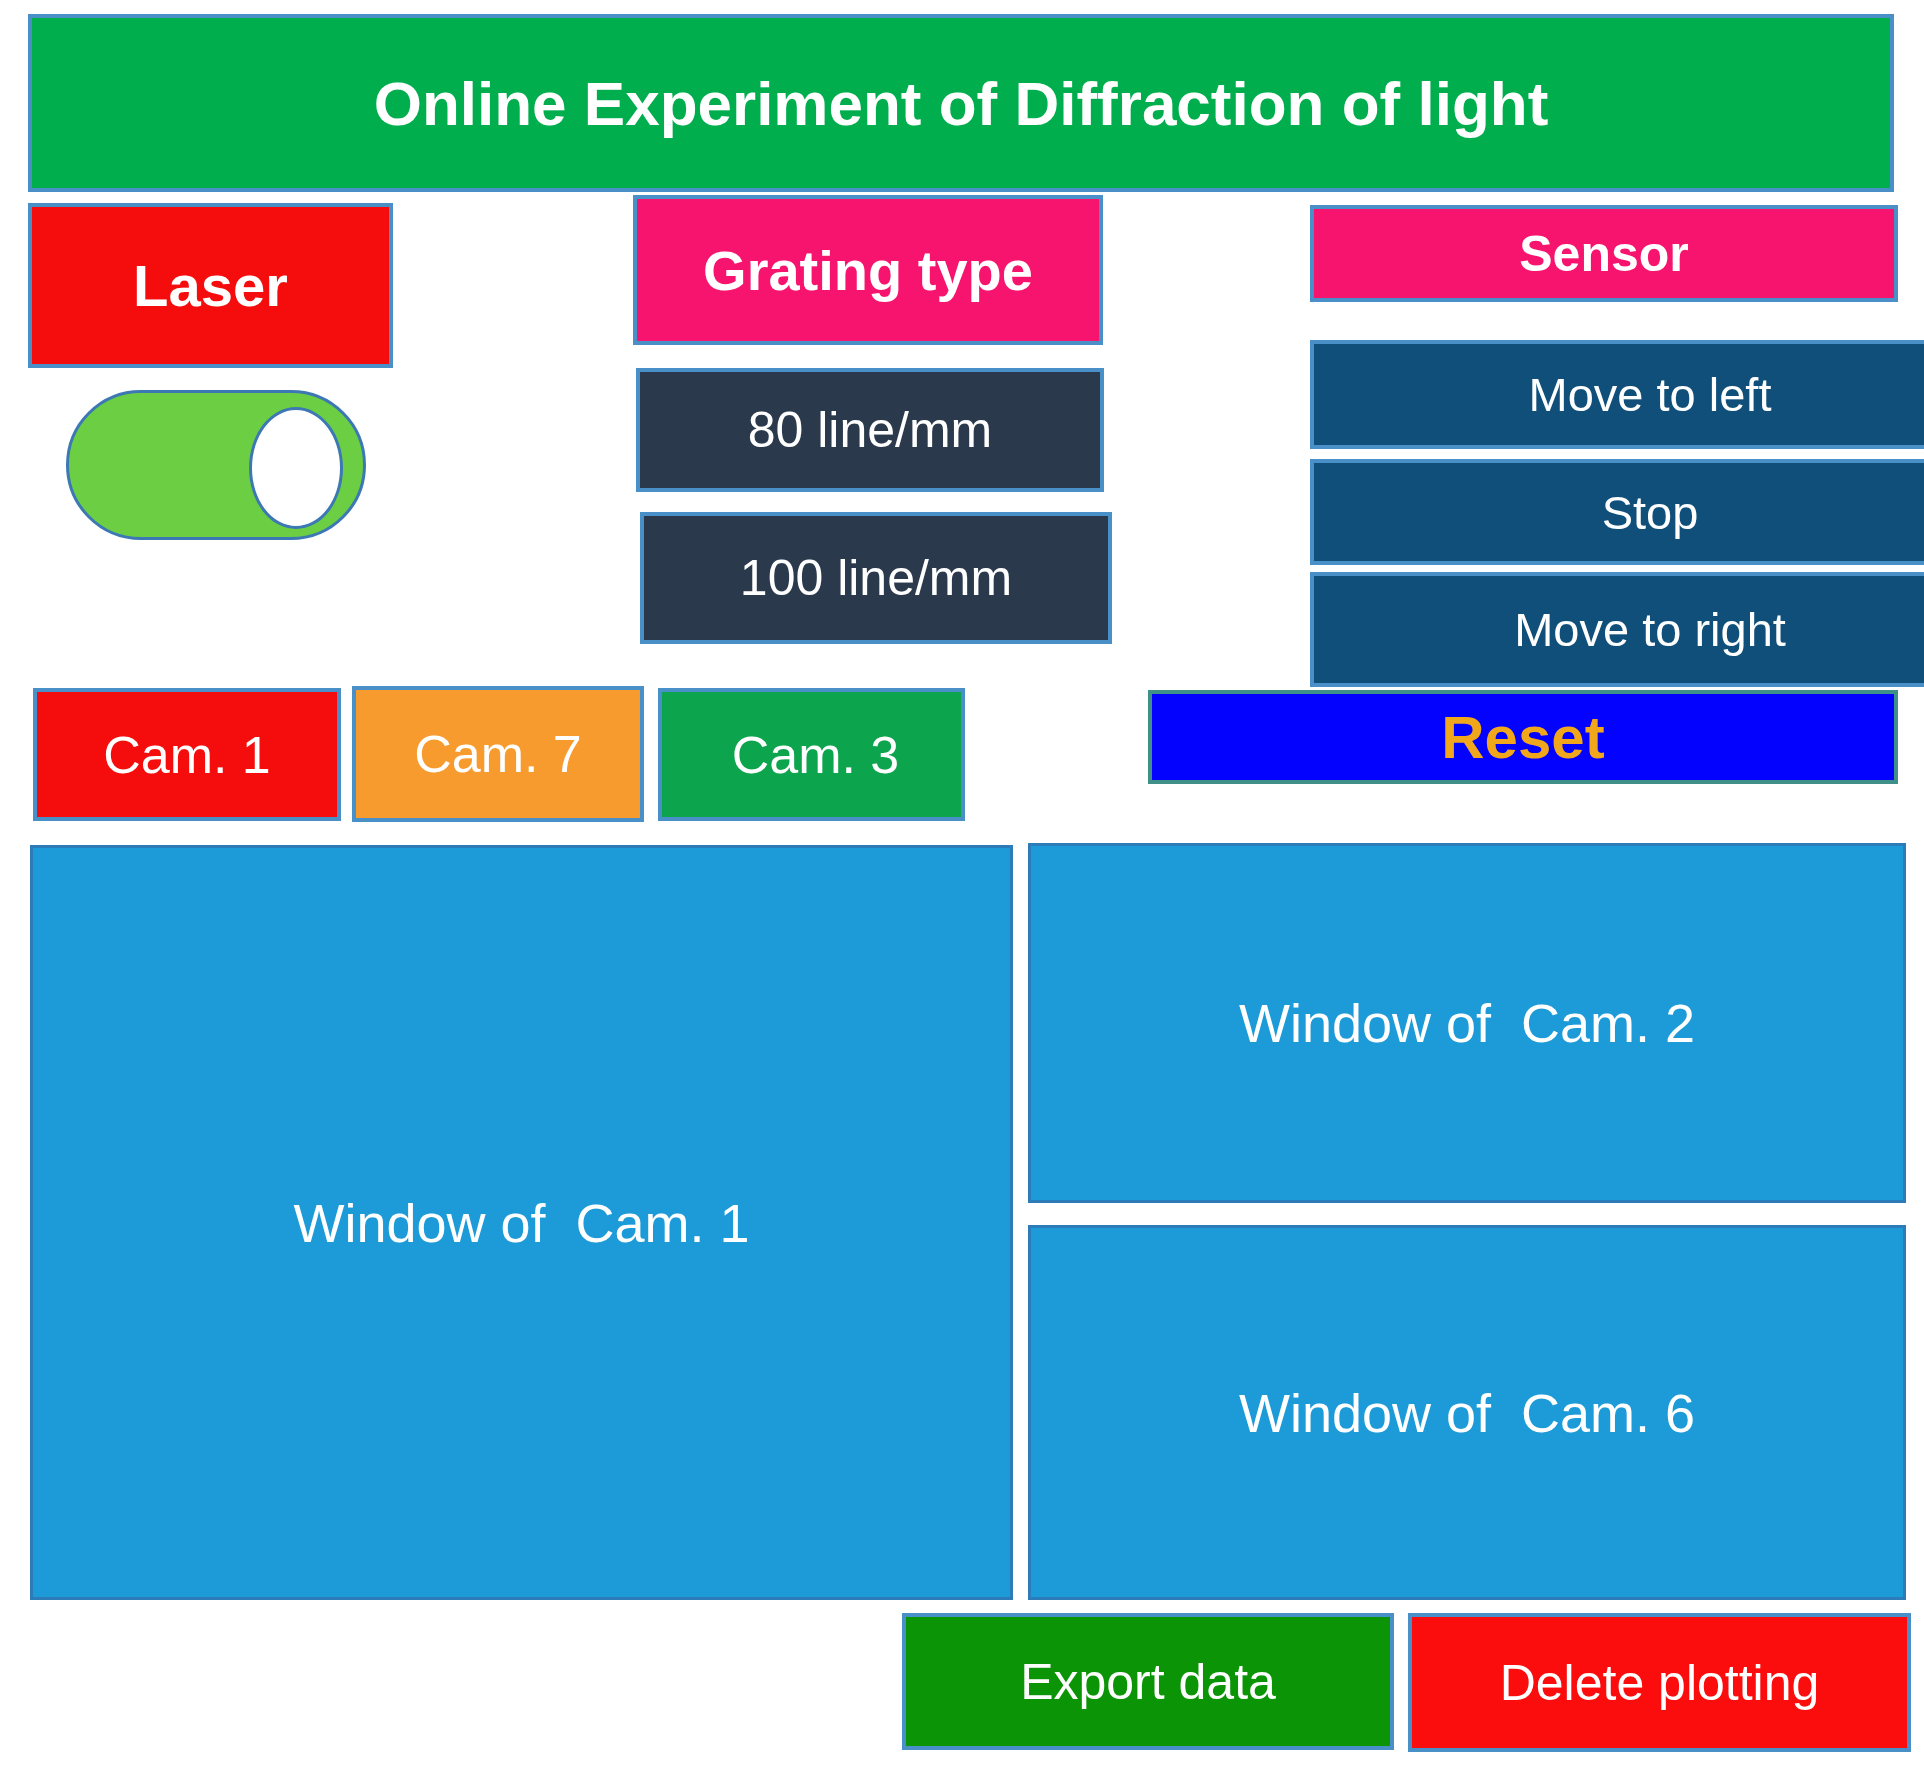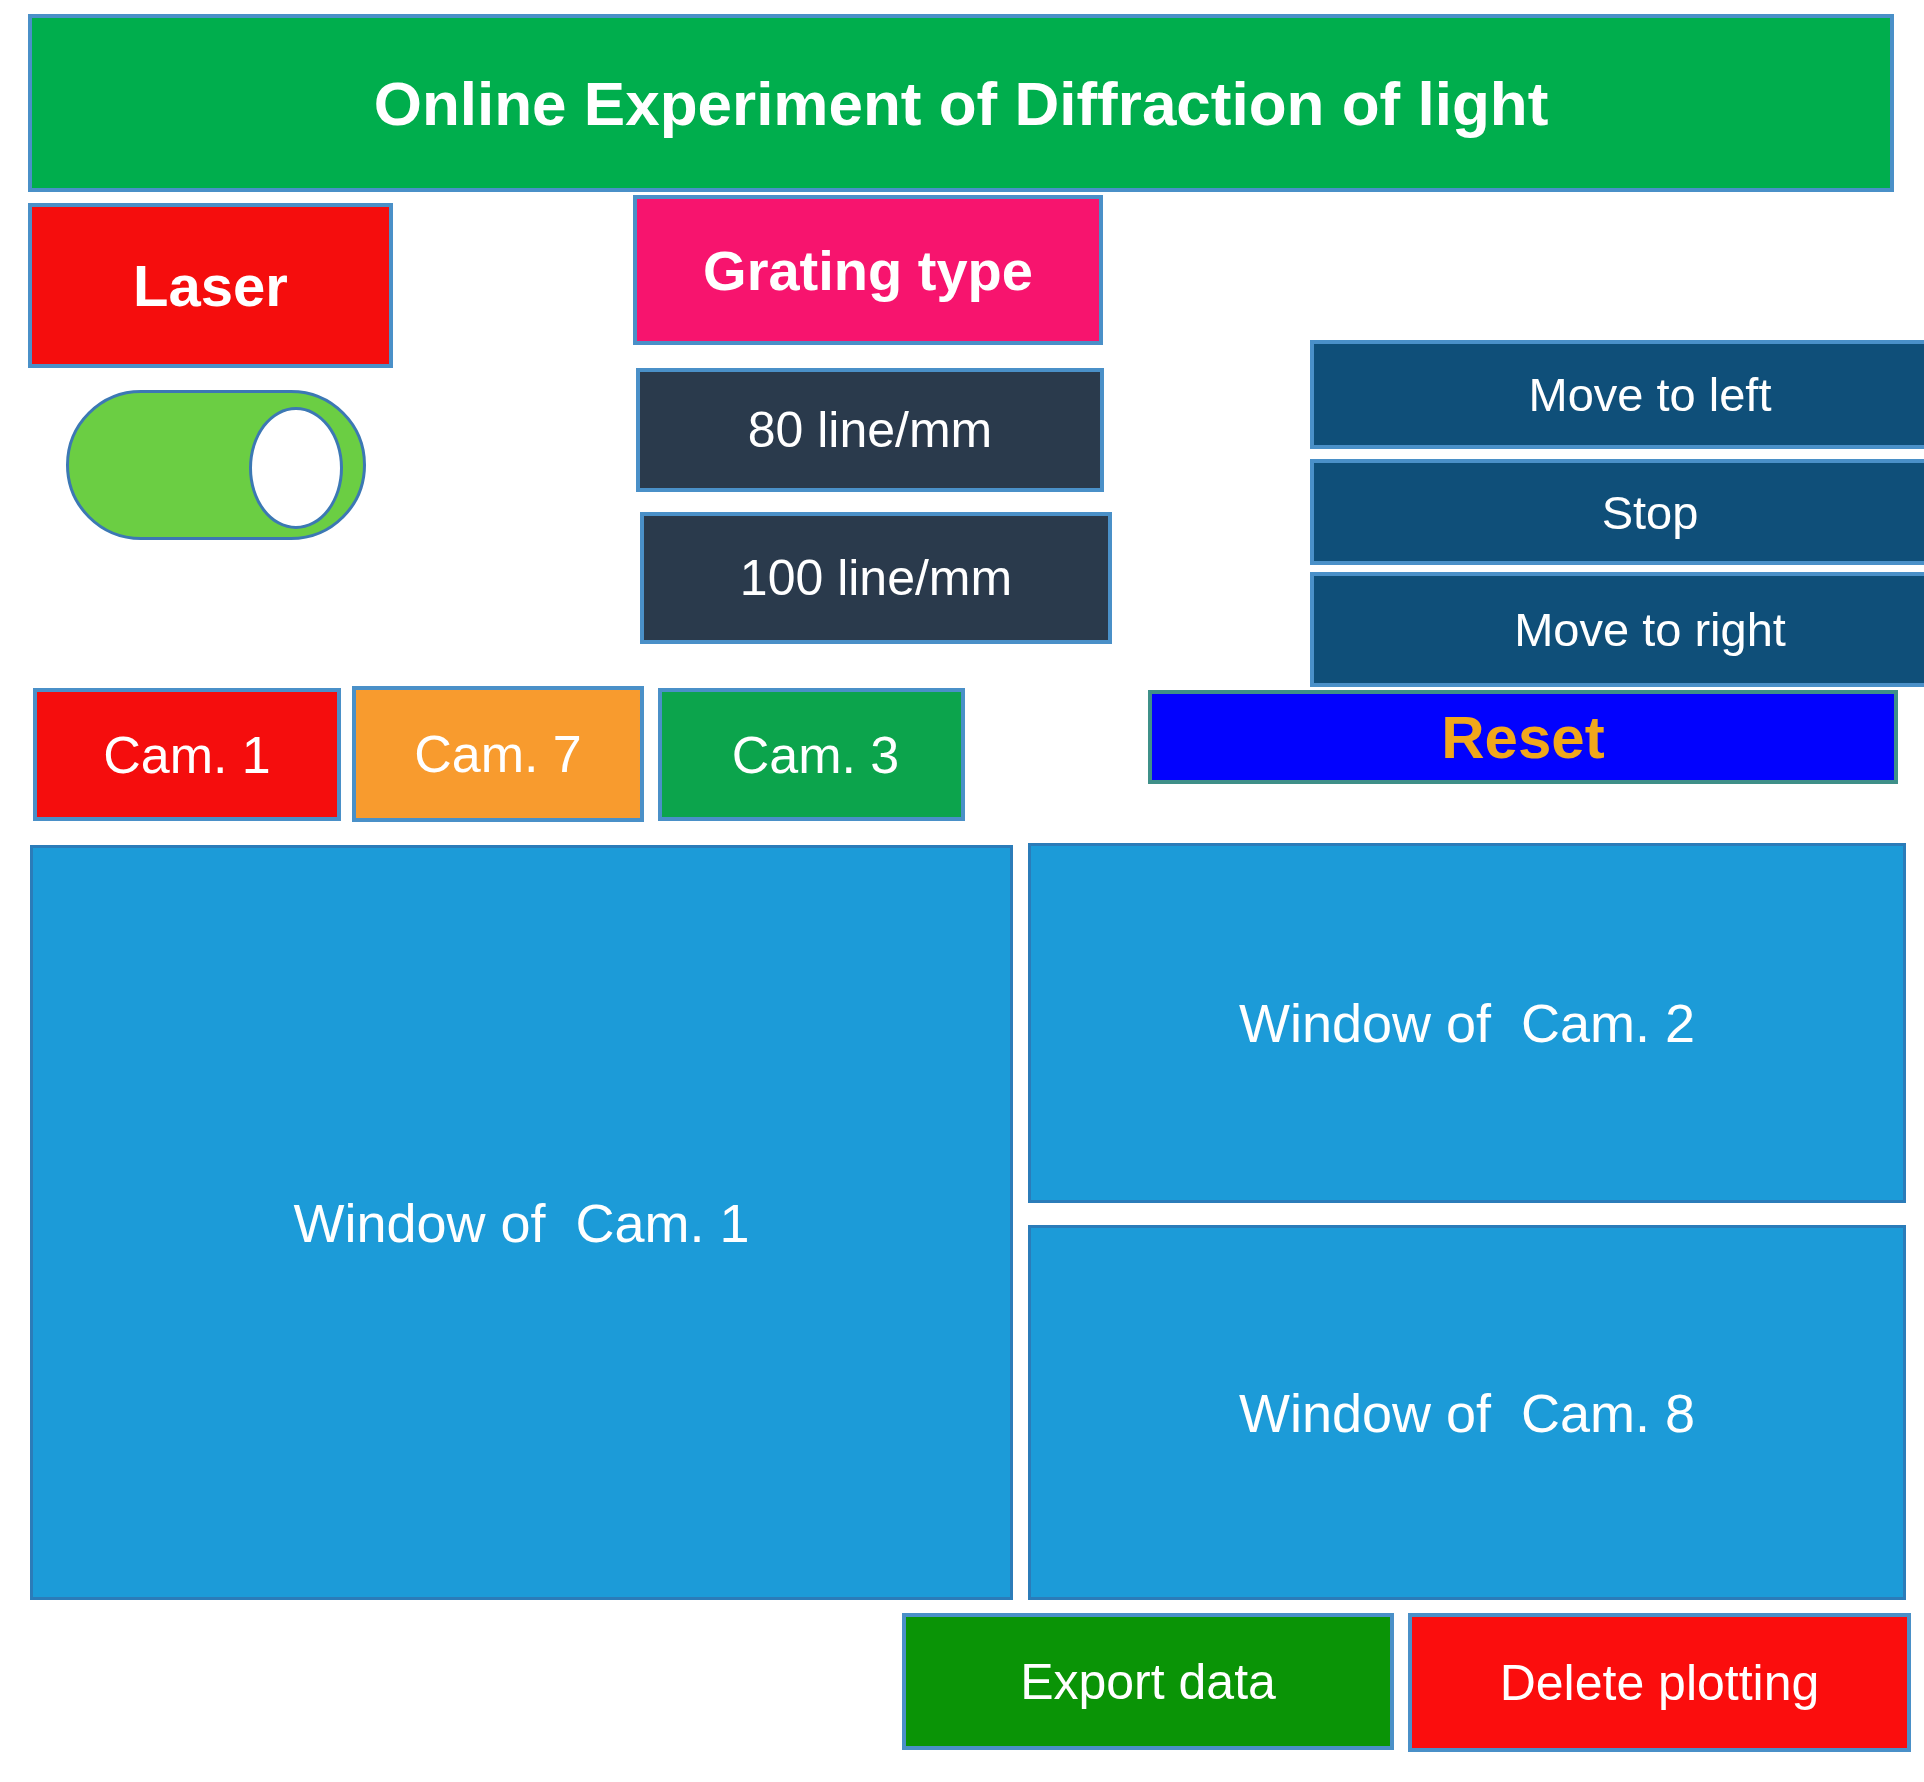--- a/index.html
+++ b/index.html
@@ -128,38 +128,39 @@
   <div class="abs toggle">
     <div class="toggle-knob"></div>
   </div>
 
   <div class="abs center blue-border grating-header">Grating type</div>
 
   <div class="abs center blue-border grating-opt-80">80 line/mm</div>
 
   <div class="abs center blue-border grating-opt-100">100 line/mm</div>
 
+  <div class="abs center blue-border sensor-header">Sensor</div>
 
   <div class="abs center blue-border sensor-btn sensor-left">Move to left</div>
 
   <div class="abs center blue-border sensor-btn sensor-stop">Stop</div>
 
   <div class="abs center blue-border sensor-btn sensor-right">Move to right</div>
 
   <div class="abs center blue-border cam-btn cam-1">Cam. 1</div>
 
   <div class="abs center blue-border cam-btn cam-2">Cam. 7</div>
 
   <div class="abs center blue-border cam-btn cam-3">Cam. 3</div>
 
   <div class="abs center reset-btn">Reset</div>
 
   <div class="abs center thin-blue-border cam-window win-1">Window of  Cam. 1</div>
 
   <div class="abs center thin-blue-border cam-window win-2">Window of  Cam. 2</div>
 
-  <div class="abs center thin-blue-border cam-window win-3">Window of  Cam. 8</div>
+  <div class="abs center thin-blue-border cam-window win-3">Window of  Cam. 6</div>
 
   <div class="abs center blue-border export-btn">Export data</div>
 
   <div class="abs center blue-border delete-btn">Delete plotting</div>
 
 </div>
 
 </body></html>

